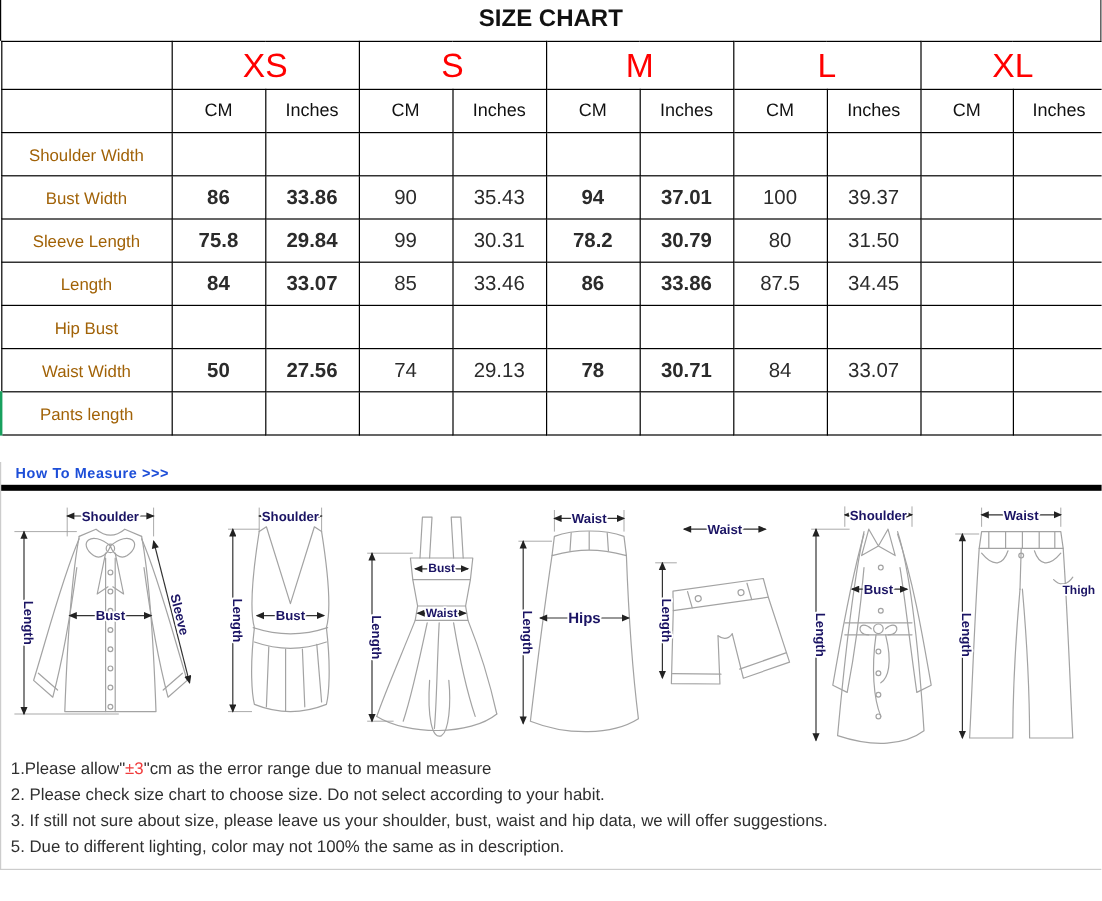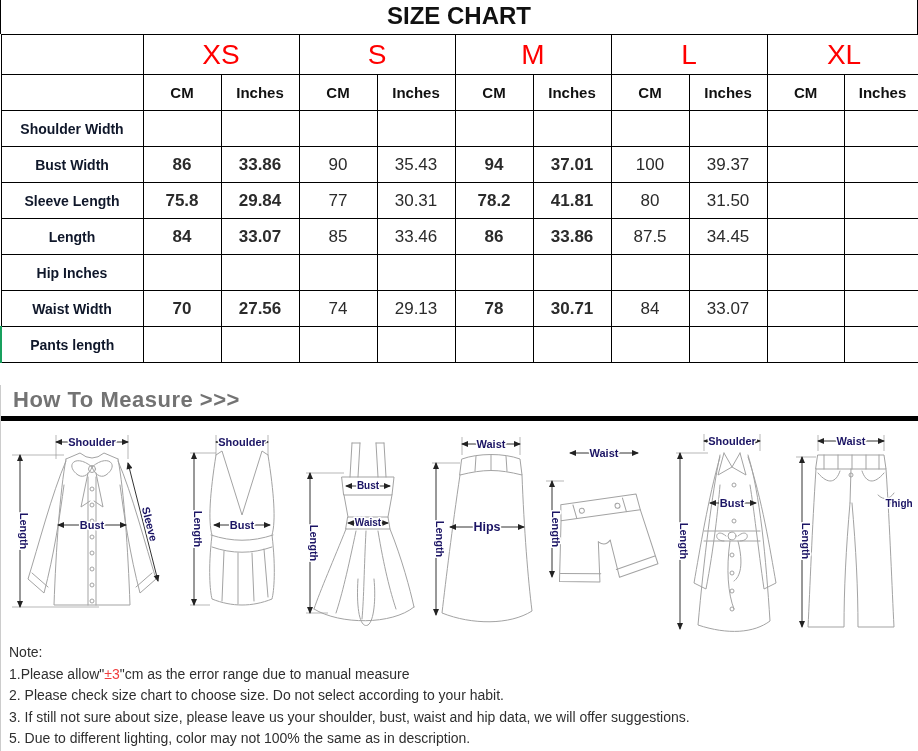--- a/index.html
+++ b/index.html
@@ -1,39 +1,39 @@
 <!DOCTYPE html>
 <html><head>
 <meta charset="utf-8">
 <style>
   * { box-sizing: border-box; }
   html,body { margin:0; padding:0; background:#fff; }
   body { width:918px; font-family:"Liberation Sans", sans-serif; color:#222; }
 
   
-  .title-bar { height:34px; line-height:32px; text-align:center; font-size:24px;
+  .title-bar { height:34px; line-height:32px; text-align:center; font-size:20px;
                font-weight:bold; color:#111; border-left:1px solid #000; border-right:1px solid #000; }
 
   
   table.size-table { width:918px; border-collapse:collapse; table-layout:fixed; }
   table.size-table th, table.size-table td {
       border:1px solid #000; text-align:center; vertical-align:middle;
       padding:0; overflow:hidden; background:#fff;
   }
   td.gray, th.gray { background:#d9dee7;font-weight:bold; }
   tr.size-row td { height:40px; font-size:28px; color:#ff0000; font-weight:normal; }
-  tr.unit-row td { height:36px; font-size:15px; font-weight:bold; color:#111; }
+  tr.unit-row td { height:36px; font-size:15px; font-weight:normal; color:#111; }
   tbody.size-body td { height:36px; font-size:17px; color:#2b2b2b; }
-  tbody.size-body th { height:36px; font-size:14px; font-weight:bold; color:#0f172a; background:#fff; }
+  tbody.size-body th { height:36px; font-size:14px; font-weight:normal; color:#a16207; background:#fff; }
   tbody.size-body th.green-edge { border-left:2px solid #18a05e; }
 
   
   .lower { border-left:1px solid #ccc; border-bottom:1px solid #ccc; }
-  .measure-heading { margin-top:22px; padding:2px 0 3px 12px; font-size:22px;
-                     font-weight:bold; color:#737373; letter-spacing:0.5px; }
+  .measure-heading { margin-top:22px; padding:2px 0 3px 12px; font-size:12px;
+                     font-weight:bold; color:#1d4ed8; letter-spacing:0.5px; }
   .rule { height:5px; background:#000; width:918px; }
 
   .diagrams { display:flex; justify-content:space-between; align-items:flex-start;
               padding:8px 3px 0 3px; height:215px; }
   .diagrams svg { overflow:visible; display:block; }
 
   .g  { fill:none; stroke:#a3a3a3; stroke-width:1; stroke-linejoin:round; stroke-linecap:round; }
   .m  { stroke:#333; stroke-width:1; }
   .gd { stroke:#999; stroke-width:0.7; }
   .lbl { font-family:"Liberation Sans", sans-serif; font-weight:bold; font-size:11px;
@@ -124,58 +124,58 @@
         <td class="gray">37.01</td>
         <td>100</td>
         <td>39.37</td>
         <td class="gray"></td>
         <td class="gray"></td>
       </tr>
       <tr>
         <th>Sleeve Length</th>
         <td class="gray">75.8</td>
         <td class="gray">29.84</td>
-        <td>77</td>
+        <td>99</td>
         <td>30.31</td>
         <td class="gray">78.2</td>
-        <td class="gray">41.81</td>
+        <td class="gray">30.79</td>
         <td>80</td>
         <td>31.50</td>
         <td class="gray"></td>
         <td class="gray"></td>
       </tr>
       <tr>
         <th>Length</th>
         <td class="gray">84</td>
         <td class="gray">33.07</td>
         <td>85</td>
         <td>33.46</td>
         <td class="gray">86</td>
         <td class="gray">33.86</td>
         <td>87.5</td>
         <td>34.45</td>
         <td class="gray"></td>
         <td class="gray"></td>
       </tr>
       <tr>
-        <th>Hip Inches</th>
+        <th>Hip Bust</th>
         <td class="gray"></td>
         <td class="gray"></td>
         <td></td>
         <td></td>
         <td class="gray"></td>
         <td class="gray"></td>
         <td></td>
         <td></td>
         <td class="gray"></td>
         <td class="gray"></td>
       </tr>
       <tr>
         <th>Waist Width</th>
-        <td class="gray">70</td>
+        <td class="gray">50</td>
         <td class="gray">27.56</td>
         <td>74</td>
         <td>29.13</td>
         <td class="gray">78</td>
         <td class="gray">30.71</td>
         <td>84</td>
         <td>33.07</td>
         <td class="gray"></td>
         <td class="gray"></td>
       </tr>
@@ -361,21 +361,20 @@
       <text class="lbl sm" x="107" y="78" text-anchor="start">Thigh</text>
 
       <path class="gd" d="M4,28 L24,28"></path>
       <line class="m" x1="10" y1="28" x2="10" y2="198" marker-start="url(#aS)" marker-end="url(#aE)"></line>
       <text class="lbl" x="10" y="112" transform="rotate(90 10 112)">Length</text>
     </svg>
 
   </div>
 
   <div class="notes">
-    <div>Note:</div>
     <div>
         <div><span>1.Please allow"</span><span class="red">±3</span><span>"cm as the error range due to manual measure</span></div>
         <div><span>2. Please check size chart to choose size. Do not select according to your habit.</span></div>
         <div><span>3. If still not sure about size, please leave us your shoulder, bust, waist and hip data, we will offer suggestions.</span></div>
         <div><span>5. Due to different lighting, color may not 100% the same as in description.</span></div>
       </div>
   </div>
 
 </div>
 

